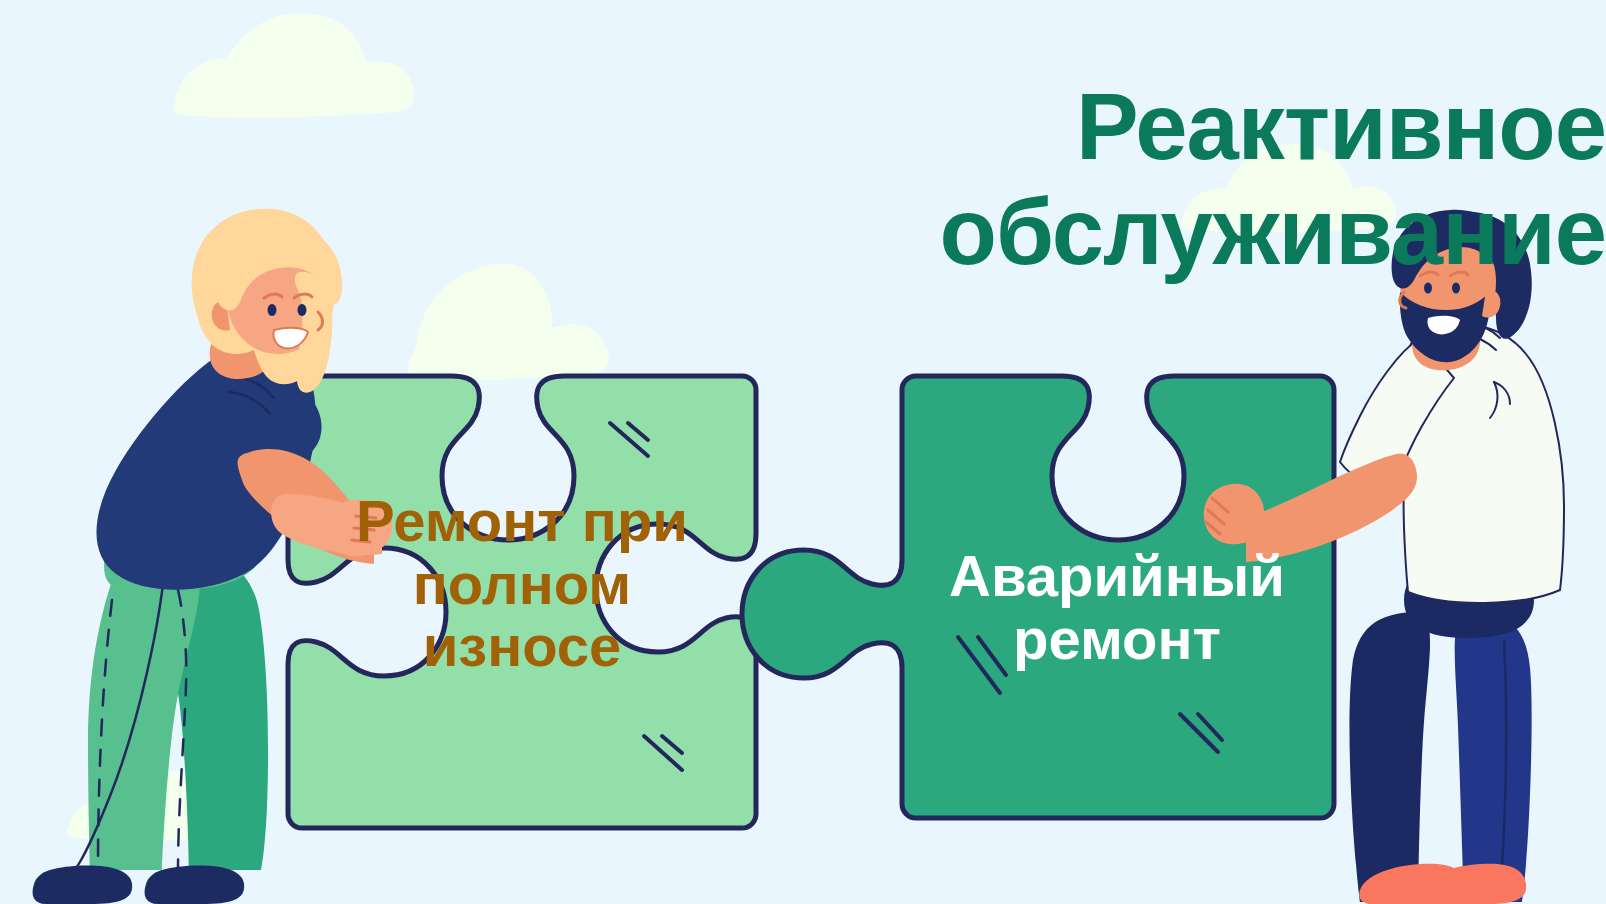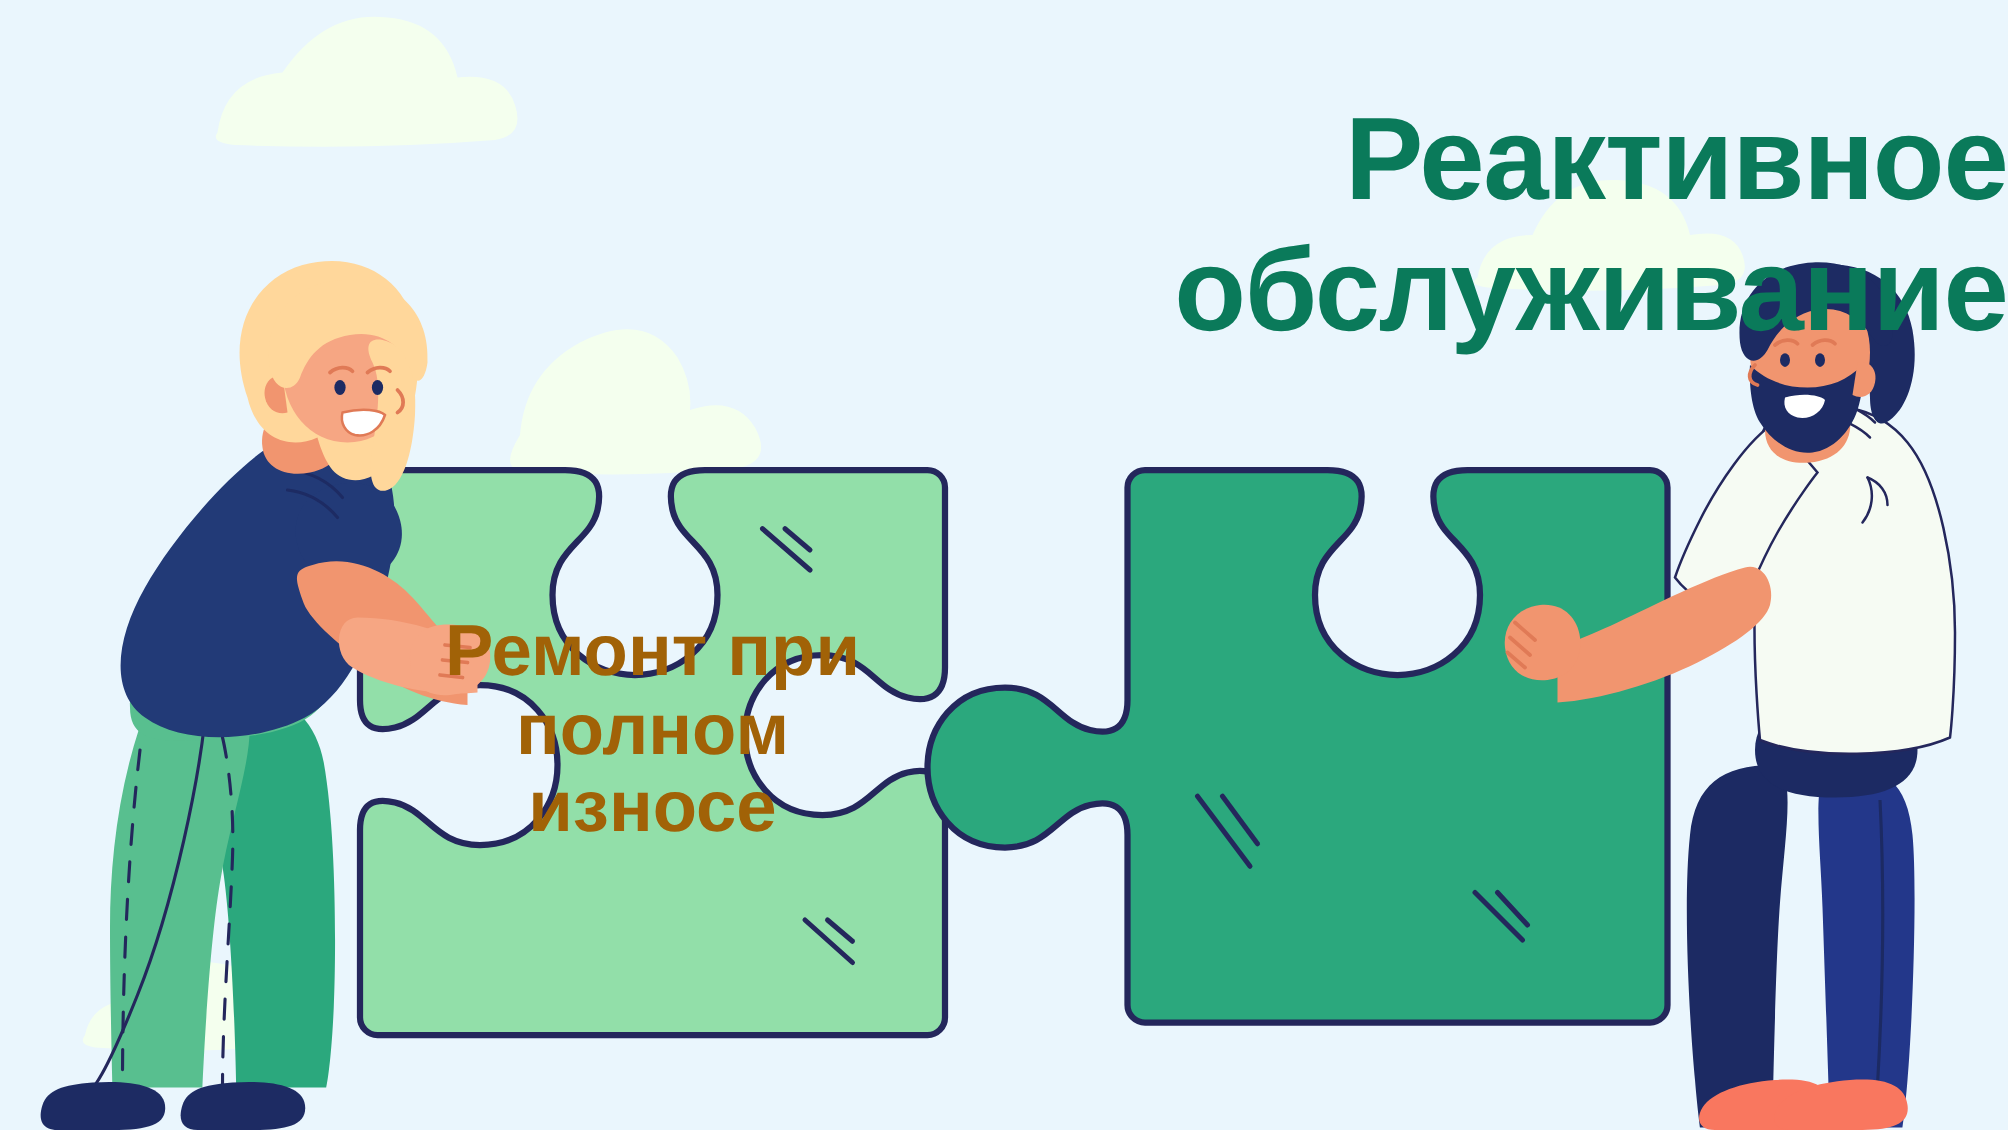--- a/index.html
+++ b/index.html
@@ -281,14 +281,15 @@
       <path fill="#f1956f" d="M1486 290 c 10 -2 16 6 14 16 c -2 10 -10 14 -18 10 Z"></path>
     </g>
   </svg>
 
   <div id="title-block">
     <div id="title-text">Реактивное обслуживание</div>
   </div>
 
   <div class="piece-label" id="label-left">Ремонт при полном износе</div>
 
+  <div class="piece-label" id="label-right">Аварийный ремонт</div>
 
 </div>
 
 </body></html>

